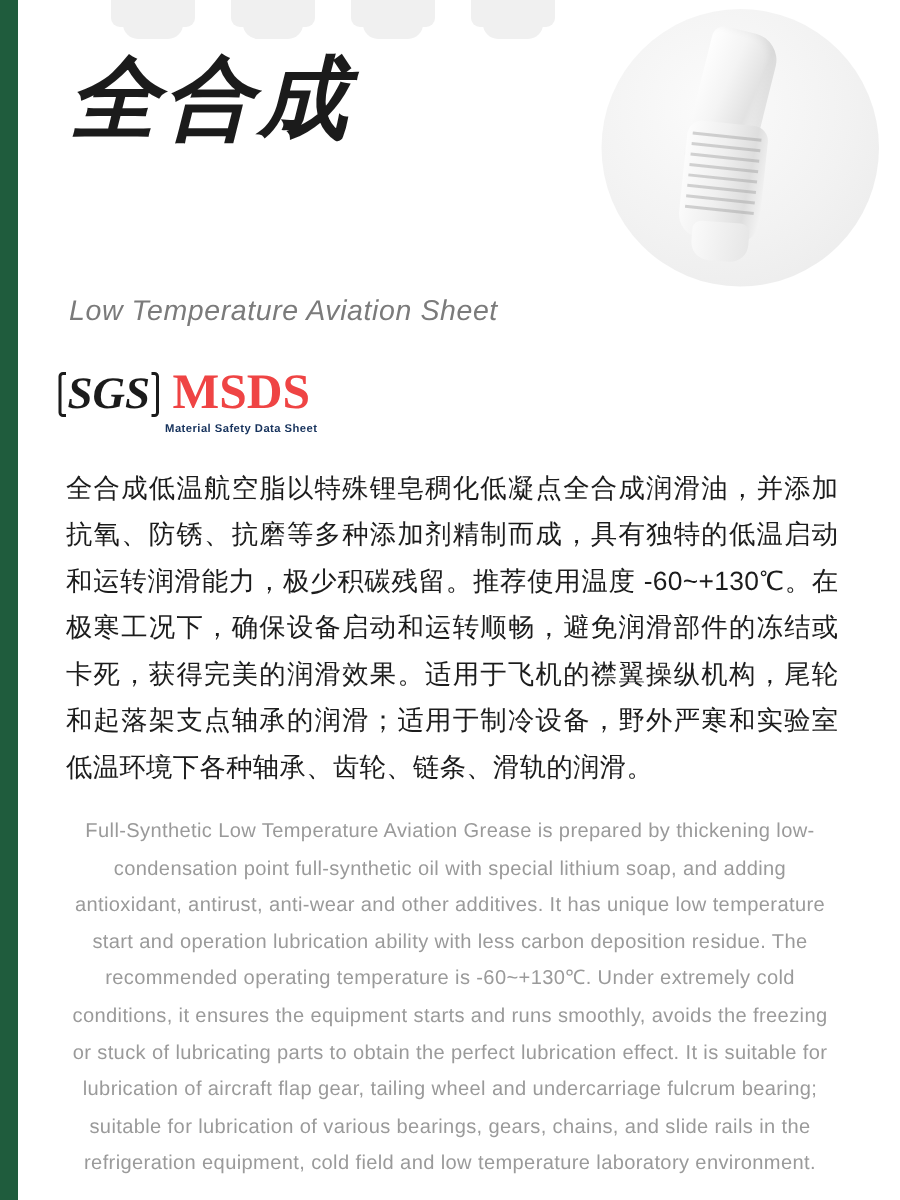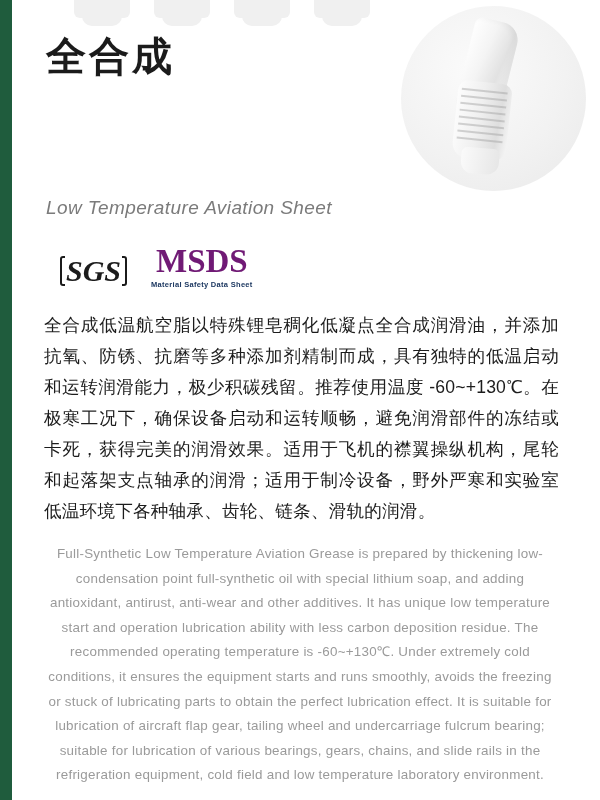--- a/index.html
+++ b/index.html
@@ -130,26 +130,27 @@
     background: linear-gradient(95deg, #fafafa, #e6e6e6);
     border-radius: 6px 6px 12px 12px;
     transform: rotate(4deg);
   }
 
   
   .title-zh1 {
     position: absolute;
     left: 46px;
     top: 36px;
-    font-size: 40px;
+    font-size: 60px;
     font-weight: bold;
     color: #1b1b1b;
     letter-spacing: 3px;
     line-height: 1;
     white-space: nowrap;
+    font-style: italic;
   }
   .title-zh2 {
     position: absolute;
     left: 46px;
     top: 98px;
     font-size: 45px;
     font-weight: bold;
     color: #1d6b3f;
     letter-spacing: 3px;
     line-height: 1;
@@ -172,26 +173,26 @@
     font-size: 19px;
     font-style: italic;
     color: #7b7b7b;
     letter-spacing: 0.4px;
     white-space: nowrap;
   }
 
   
   .certs {
     position: absolute;
-    left: 60px;
+    left: 39px;
     top: 246px;
     height: 42px;
     display: flex;
-    align-items: flex-end;
-    gap: 24px;
+    align-items: flex-start;
+    gap: 4px;
   }
   .sgs {
     position: relative;
     font-family: "Liberation Serif", serif;
     font-weight: bold;
     font-style: italic;
     font-size: 30px;
     color: #1b1b1b;
     letter-spacing: 0px;
     padding: 0 5px;
@@ -216,21 +217,21 @@
   .msds-wrap {
     display: flex;
     flex-direction: column;
     align-items: center;
     line-height: 1;
   }
   .msds-main {
     font-family: "Liberation Serif", serif;
     font-weight: bold;
     font-size: 33px;
-    color: #701a75;
+    color: #ef4444;
     letter-spacing: 0px;
   }
   .msds-sub {
     margin-top: 3px;
     font-size: 7.5px;
     font-weight: bold;
     color: #16325c;
     letter-spacing: 0.3px;
   }
   .rohs {

